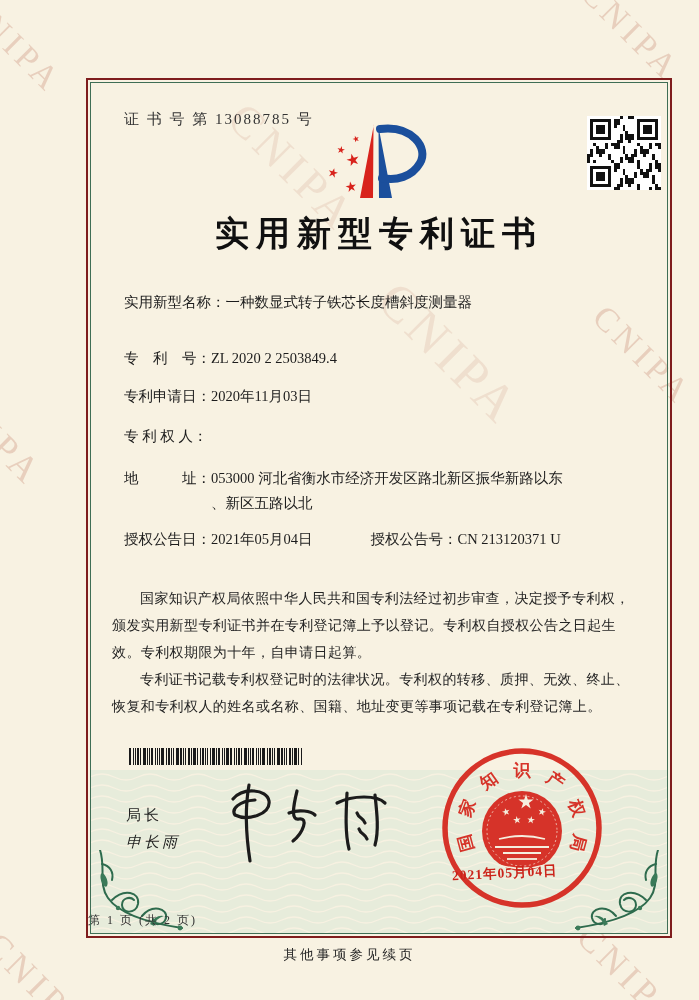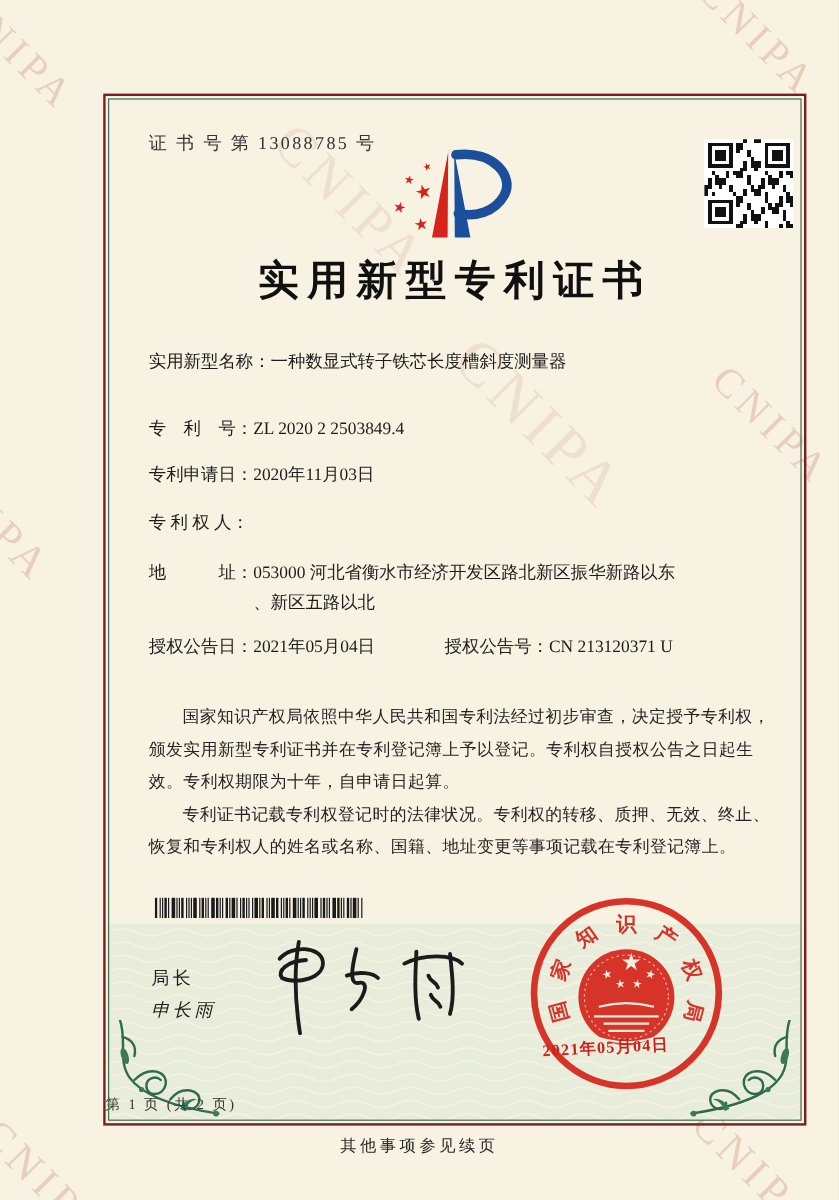--- a/index.html
+++ b/index.html
@@ -33,21 +33,21 @@
   
   .fields{position:absolute;left:36px;right:26px;top:212px;font-size:14.5px;line-height:20px;color:#1c1c1c;z-index:3;}
   .frow{display:flex;align-items:flex-start;}
   .frow .lbl{white-space:pre;flex:none;}
   .frow .val{flex:1;white-space:pre-line;}
   .mb36{margin-bottom:36px}.mb18{margin-bottom:18px}.mb20{margin-bottom:20px}.mb13{margin-bottom:13px}
   .addr{line-height:25px;}
   .grant-row{display:flex;gap:58px;}
   .grant-row .pair{white-space:pre;}
   
-  .paras{position:absolute;left:36px;right:28px;top:505px;font-size:14px;line-height:27px;letter-spacing:0.4px;color:#242424;z-index:3;}
+  .paras{position:absolute;left:24px;right:28px;top:505px;font-size:14px;line-height:27px;letter-spacing:0.4px;color:#242424;z-index:3;}
   .paras p{margin:0;text-indent:2em;}
   
   .barcode{position:absolute;left:41px;top:668px;width:177px;height:17px;z-index:3;}
   
   .waves{position:absolute;left:2px;top:690px;width:578px;height:164px;z-index:2;}
   
   .flourish{position:absolute;top:770px;width:95px;height:82px;z-index:3;}
   .flourish.fl{left:2px;}
   .flourish.fr{right:2px;transform:scaleX(-1);}
   

